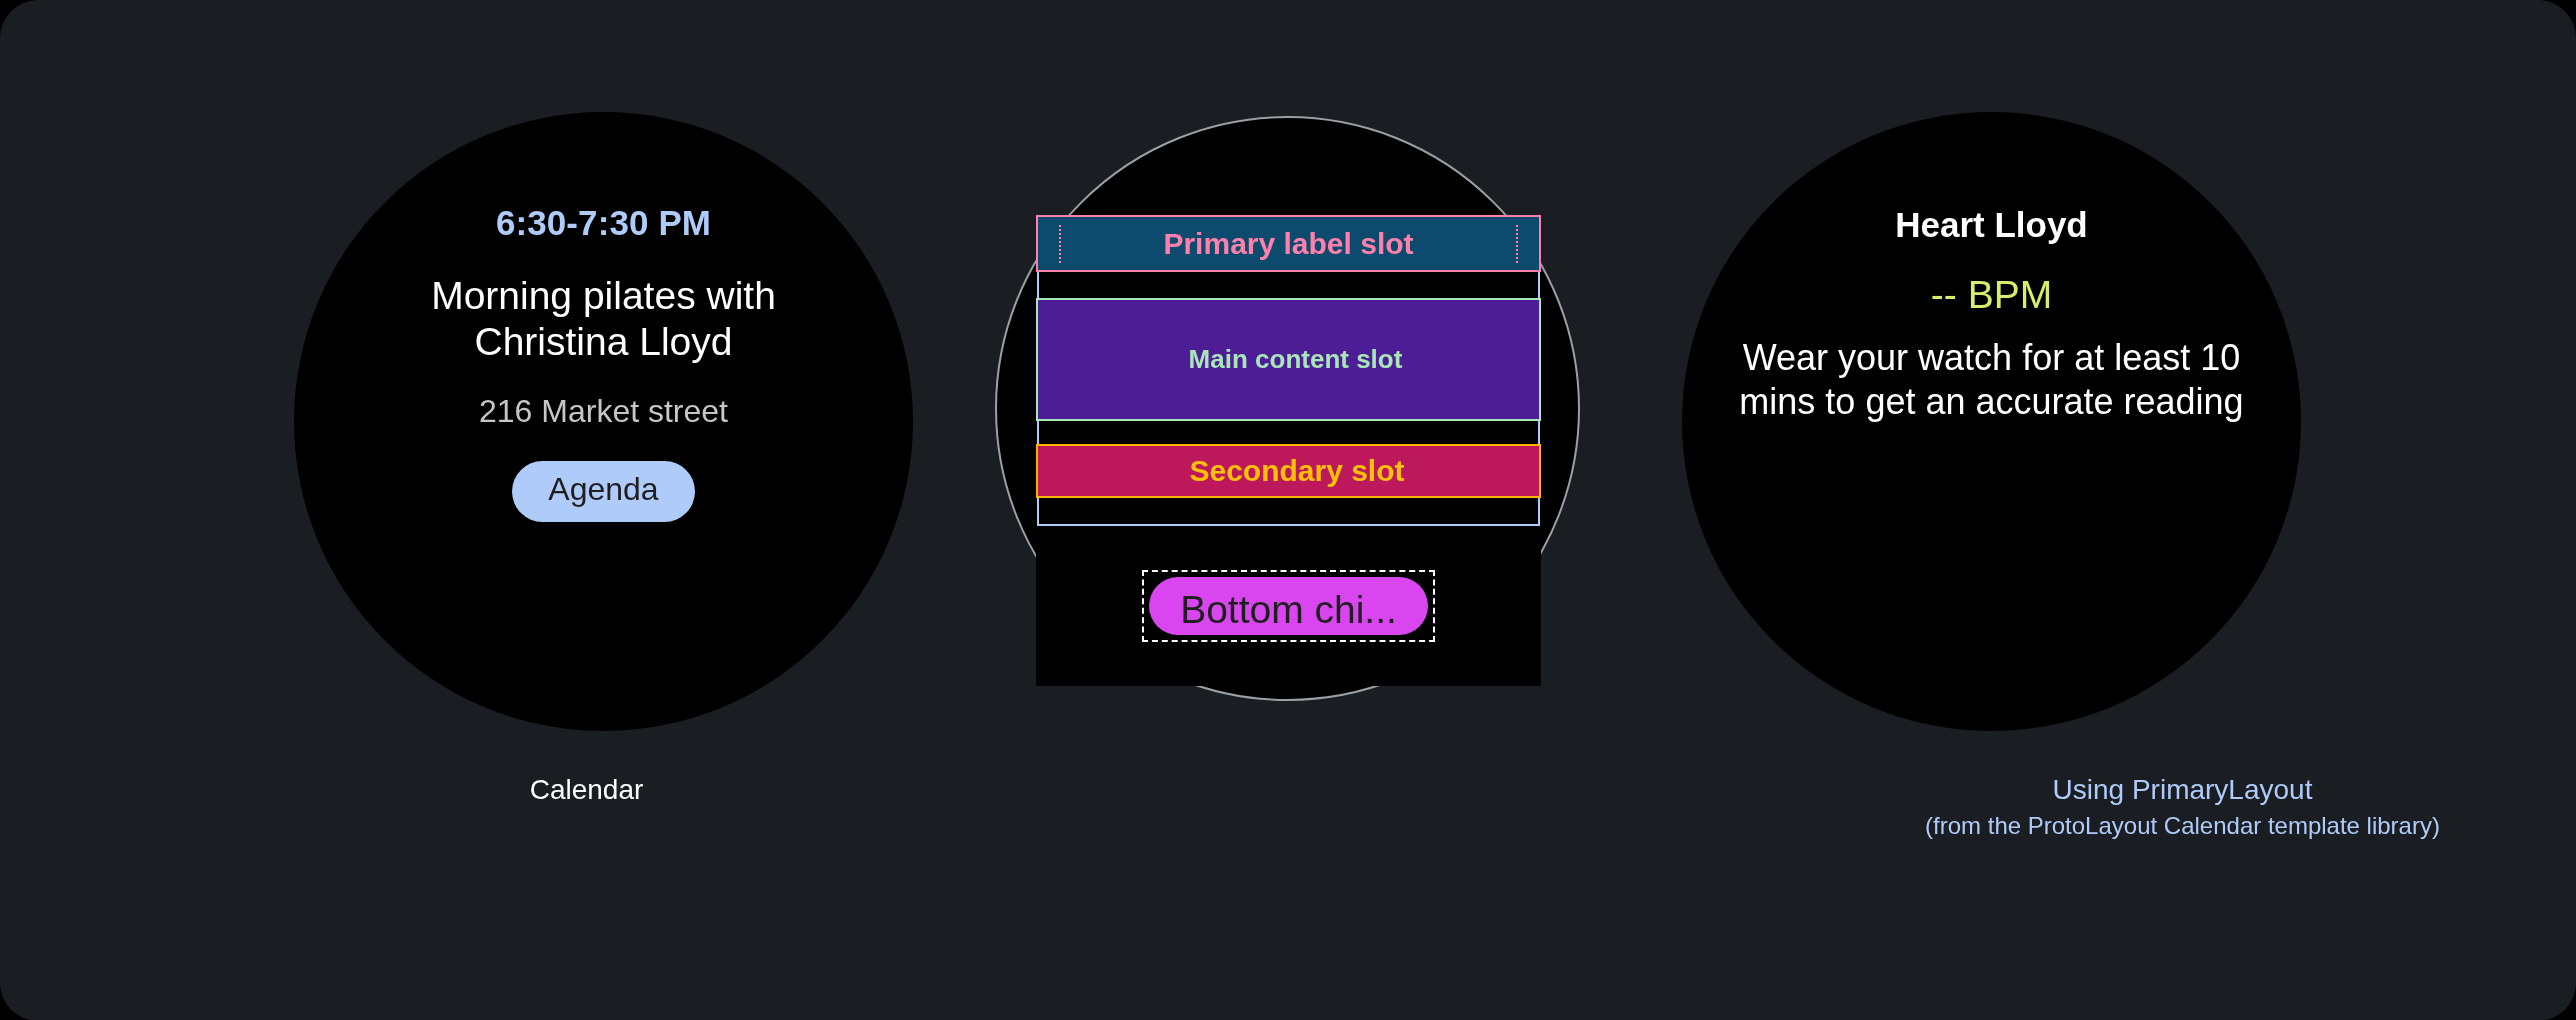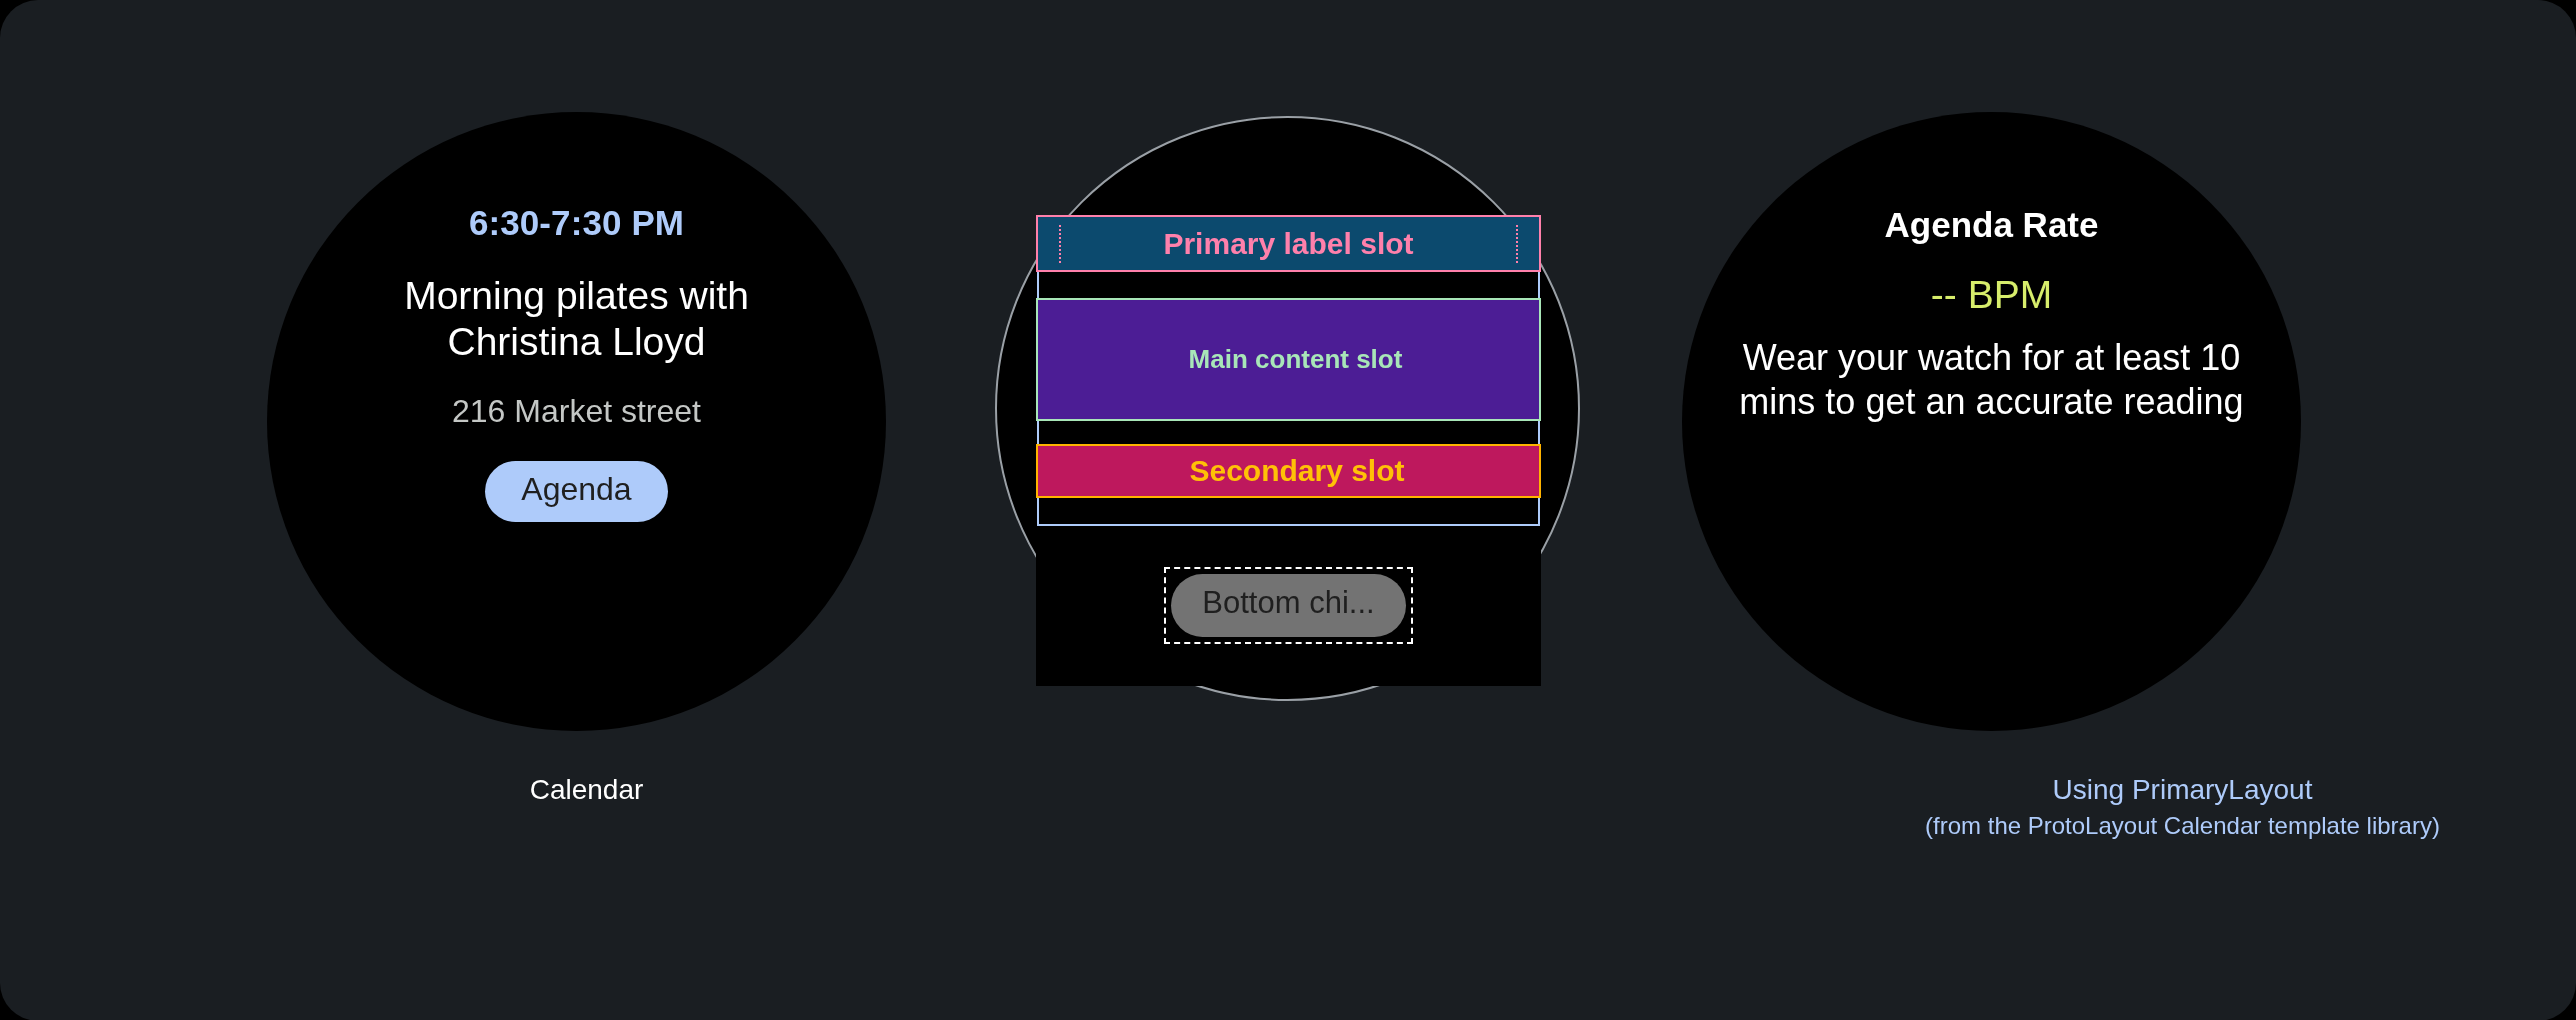--- a/index.html
+++ b/index.html
@@ -34,21 +34,21 @@
   .panel-right  { left: 1682px; width: 894px; }
 
   .watch-face {
     position: absolute;
     border-radius: 50%;
     background: #000000;
   }
 
   
   .left-face {
-    left: 267px;
+    left: 294px;
     top: 112px;
     width: 619px;
     height: 619px;
     display: flex;
     flex-direction: column;
     align-items: center;
     justify-content: flex-start;
   }
   .cal-time {
     margin-top: 93px;
@@ -170,26 +170,26 @@
     align-items: center;
     justify-content: center;
     margin: 0 -2.6px -2.6px -2.6px;
   }
   .chip-outline {
     border: 2.6px dashed #ffffff;
     padding: 5.2px;
     display: inline-flex;
   }
   .bottom-chip {
-    background: #737373;
+    background: #d946ef;
     color: #1f1f1f;
-    font-size: 31px;
+    font-size: 39px;
     font-weight: 400;
     border-radius: 86px;
-    padding: 13px 31px 17px 31px;
+    padding: 13px 31px 4px 31px;
     line-height: 1.05;
     white-space: nowrap;
     border: none;
     font-family: "Liberation Sans", sans-serif;
   }
 
   
   .right-face {
     left: 0px;             
     top: 112px;
@@ -297,21 +297,21 @@
     </div>
 
     <div class="caption cap-mid">
       <div class="caption-main caption-blue">Using PrimaryLayout</div>
       <div class="caption-sub">(from the ProtoLayout Calendar template library)</div>
     </div>
   </div>
 
   <div class="panel panel-right">
     <div class="watch-face right-face">
-      <div class="hr-title">Agenda Rate</div>
+      <div class="hr-title">Heart Lloyd</div>
       <div class="hr-value">-- BPM</div>
       <div class="hr-desc">Wear your watch for at least 10 mins to get an accurate reading</div>
     </div>
 
   </div>
 
 </div>
 
 
 </body></html>

